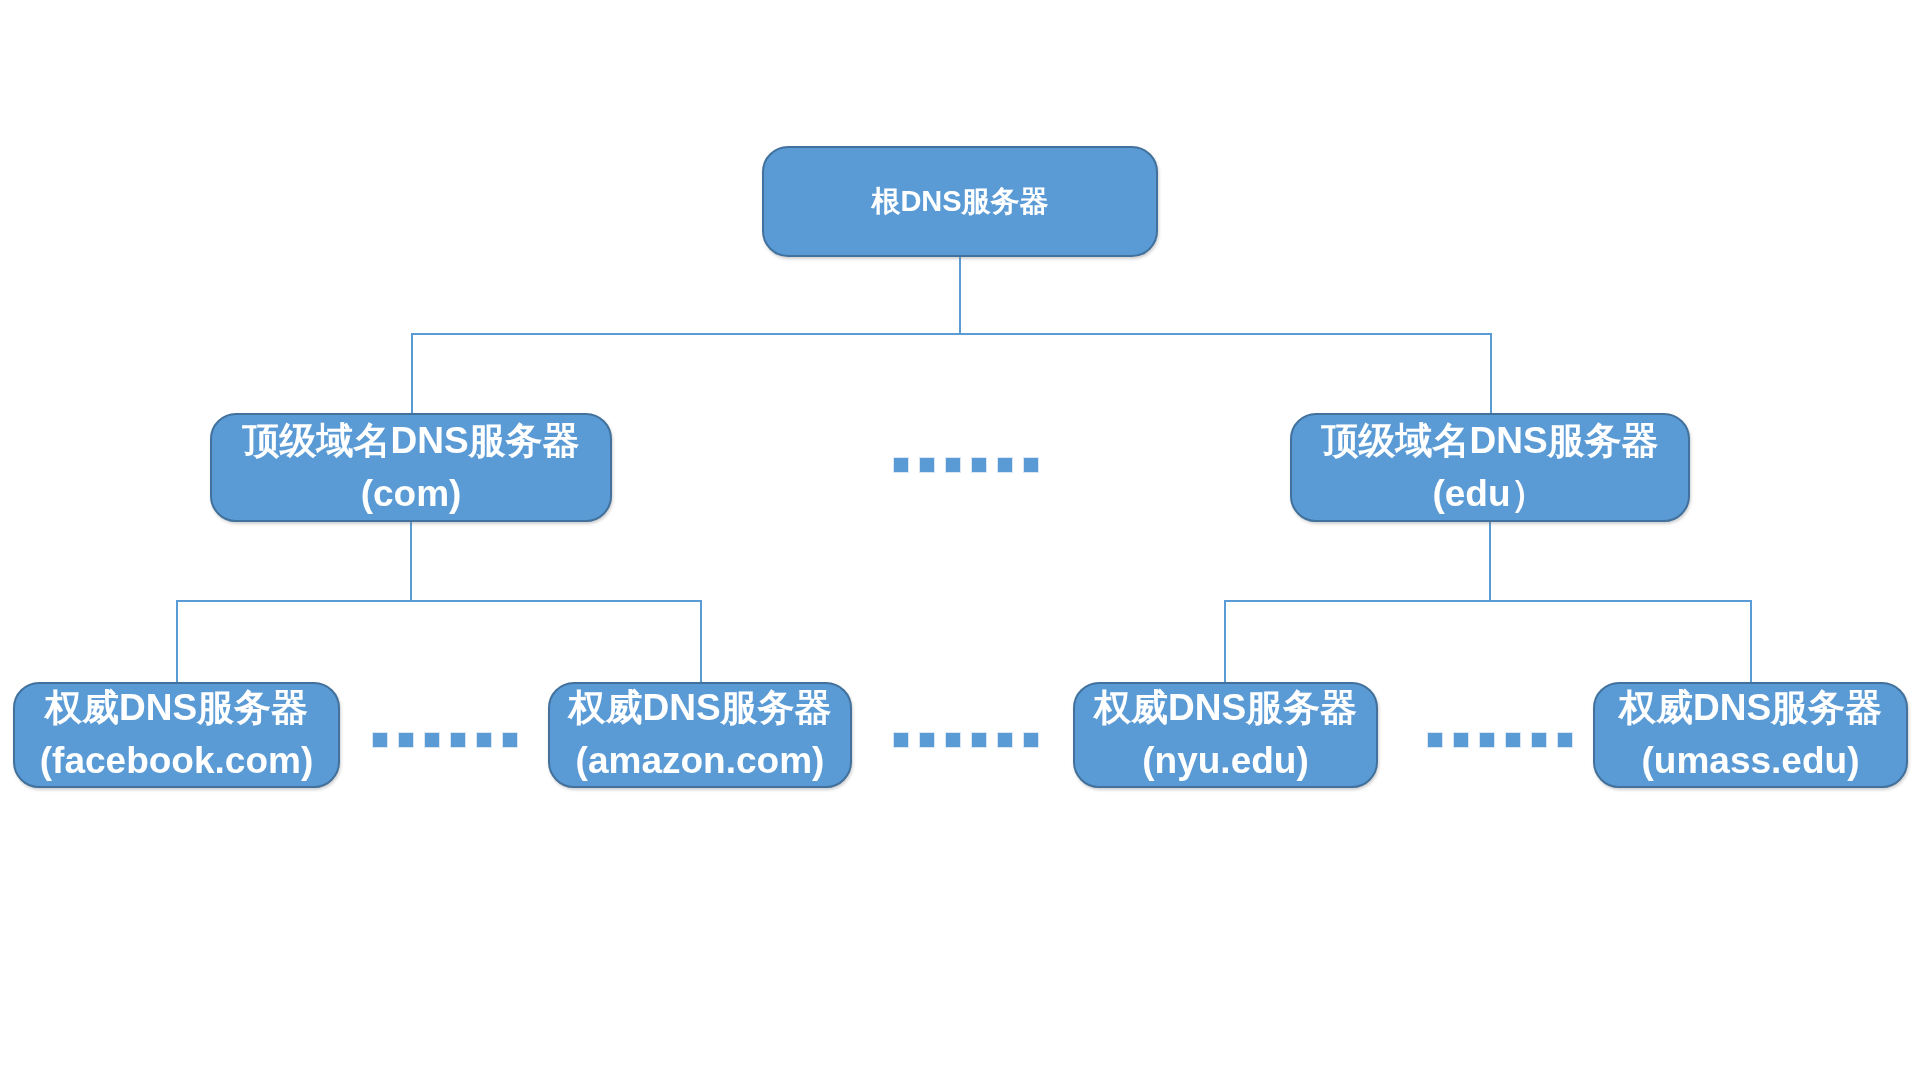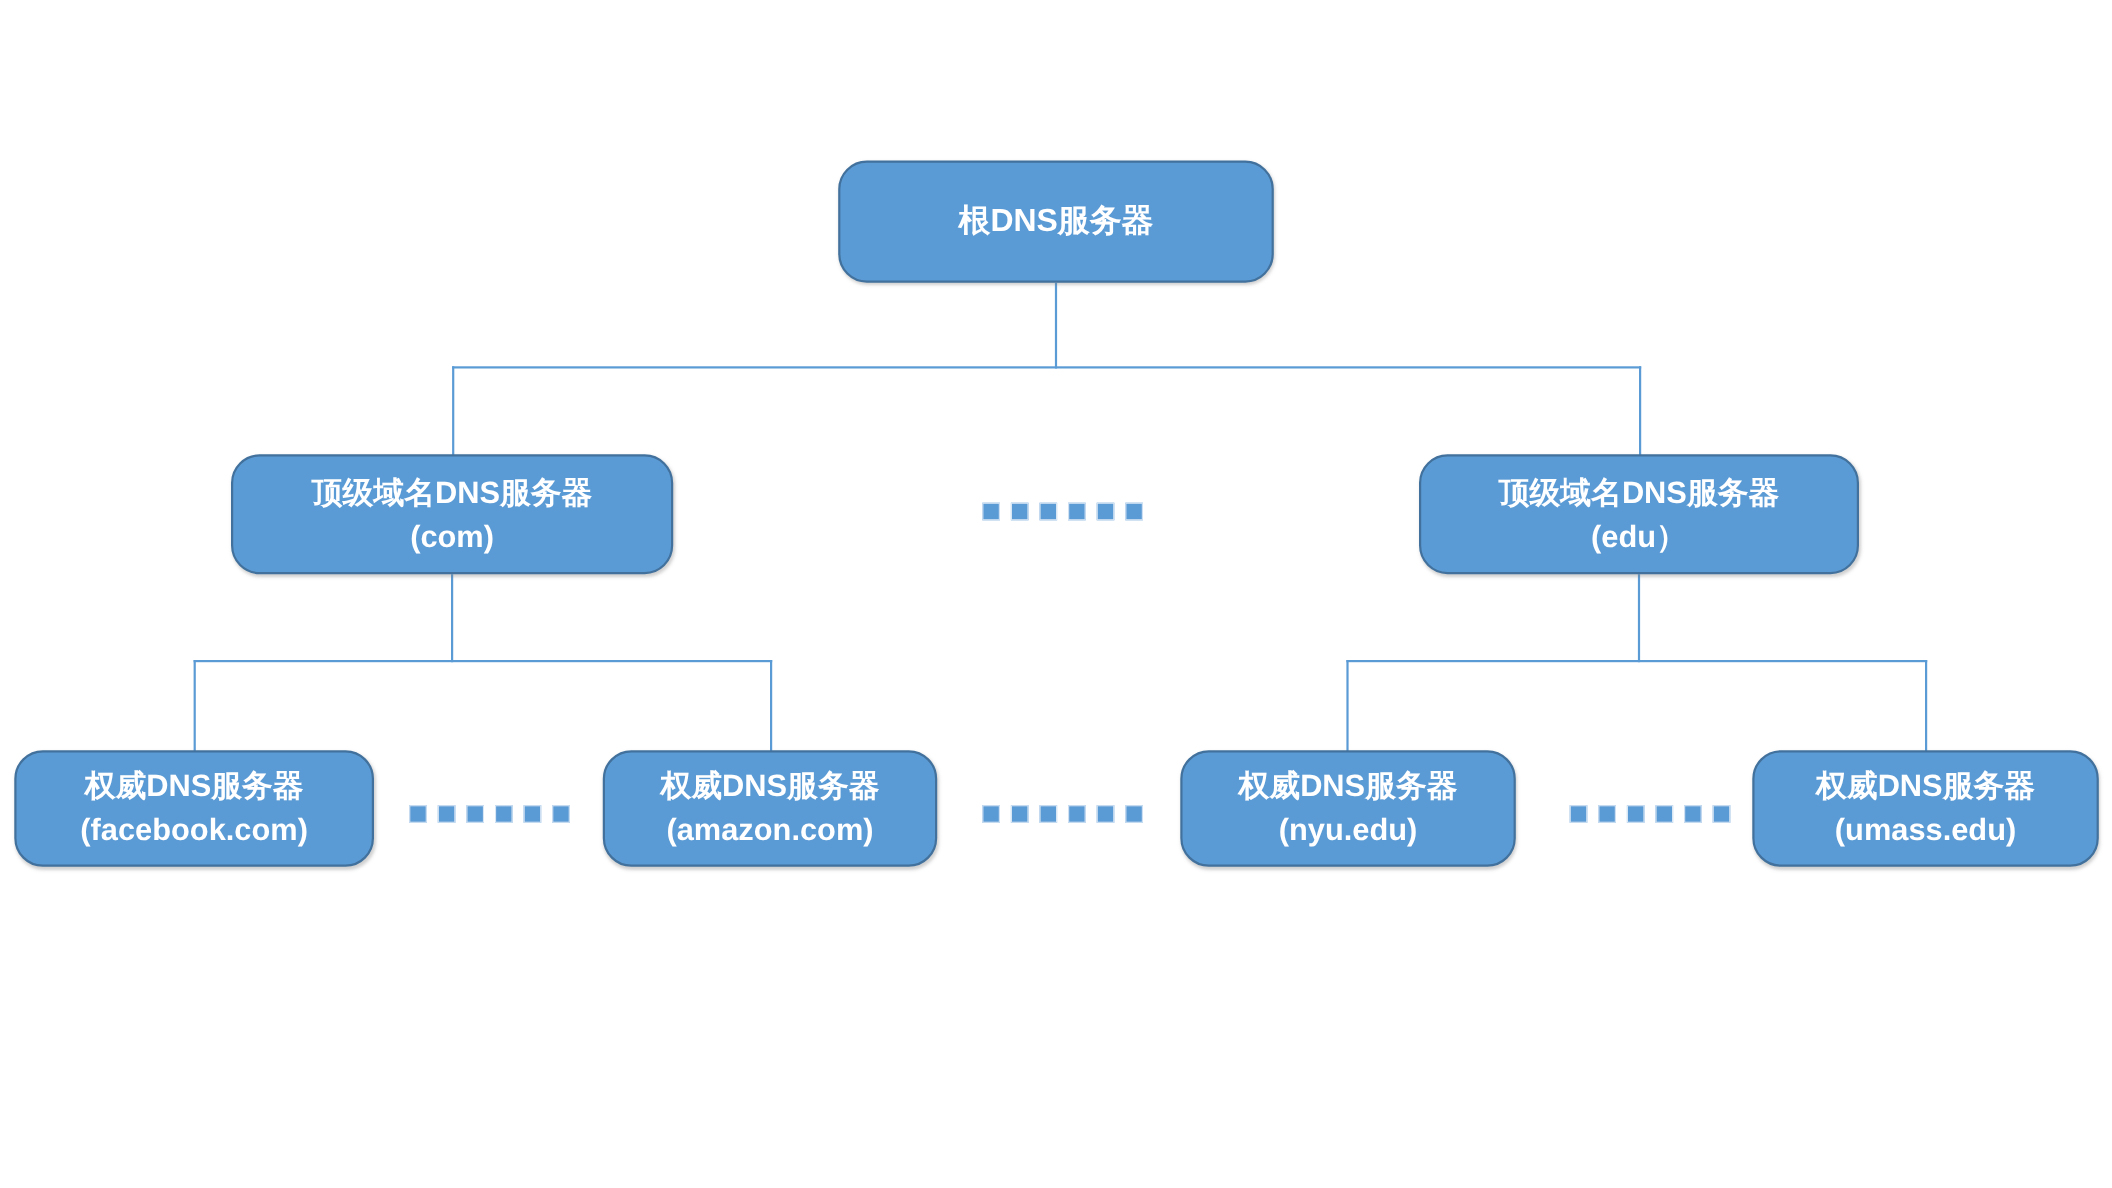--- a/index.html
+++ b/index.html
@@ -23,21 +23,21 @@
     background: #5b9bd5;
     border: 2px solid #41719c;
     border-radius: 26px;
     color: #ffffff;
     font-weight: 700;
     display: flex;
     flex-direction: column;
     align-items: center;
     justify-content: center;
     text-align: center;
-    font-size: 28px;
+    font-size: 37px;
     line-height: 1.42;
     box-shadow: 1px 2px 3px rgba(120,120,120,0.35);
   }
   .node.root { font-size: 29px; }
   .node span { display: block; white-space: nowrap; }
   .line {
     position: absolute;
     background: #5b9bd5;
   }
   .line.v { width: 2px; }

